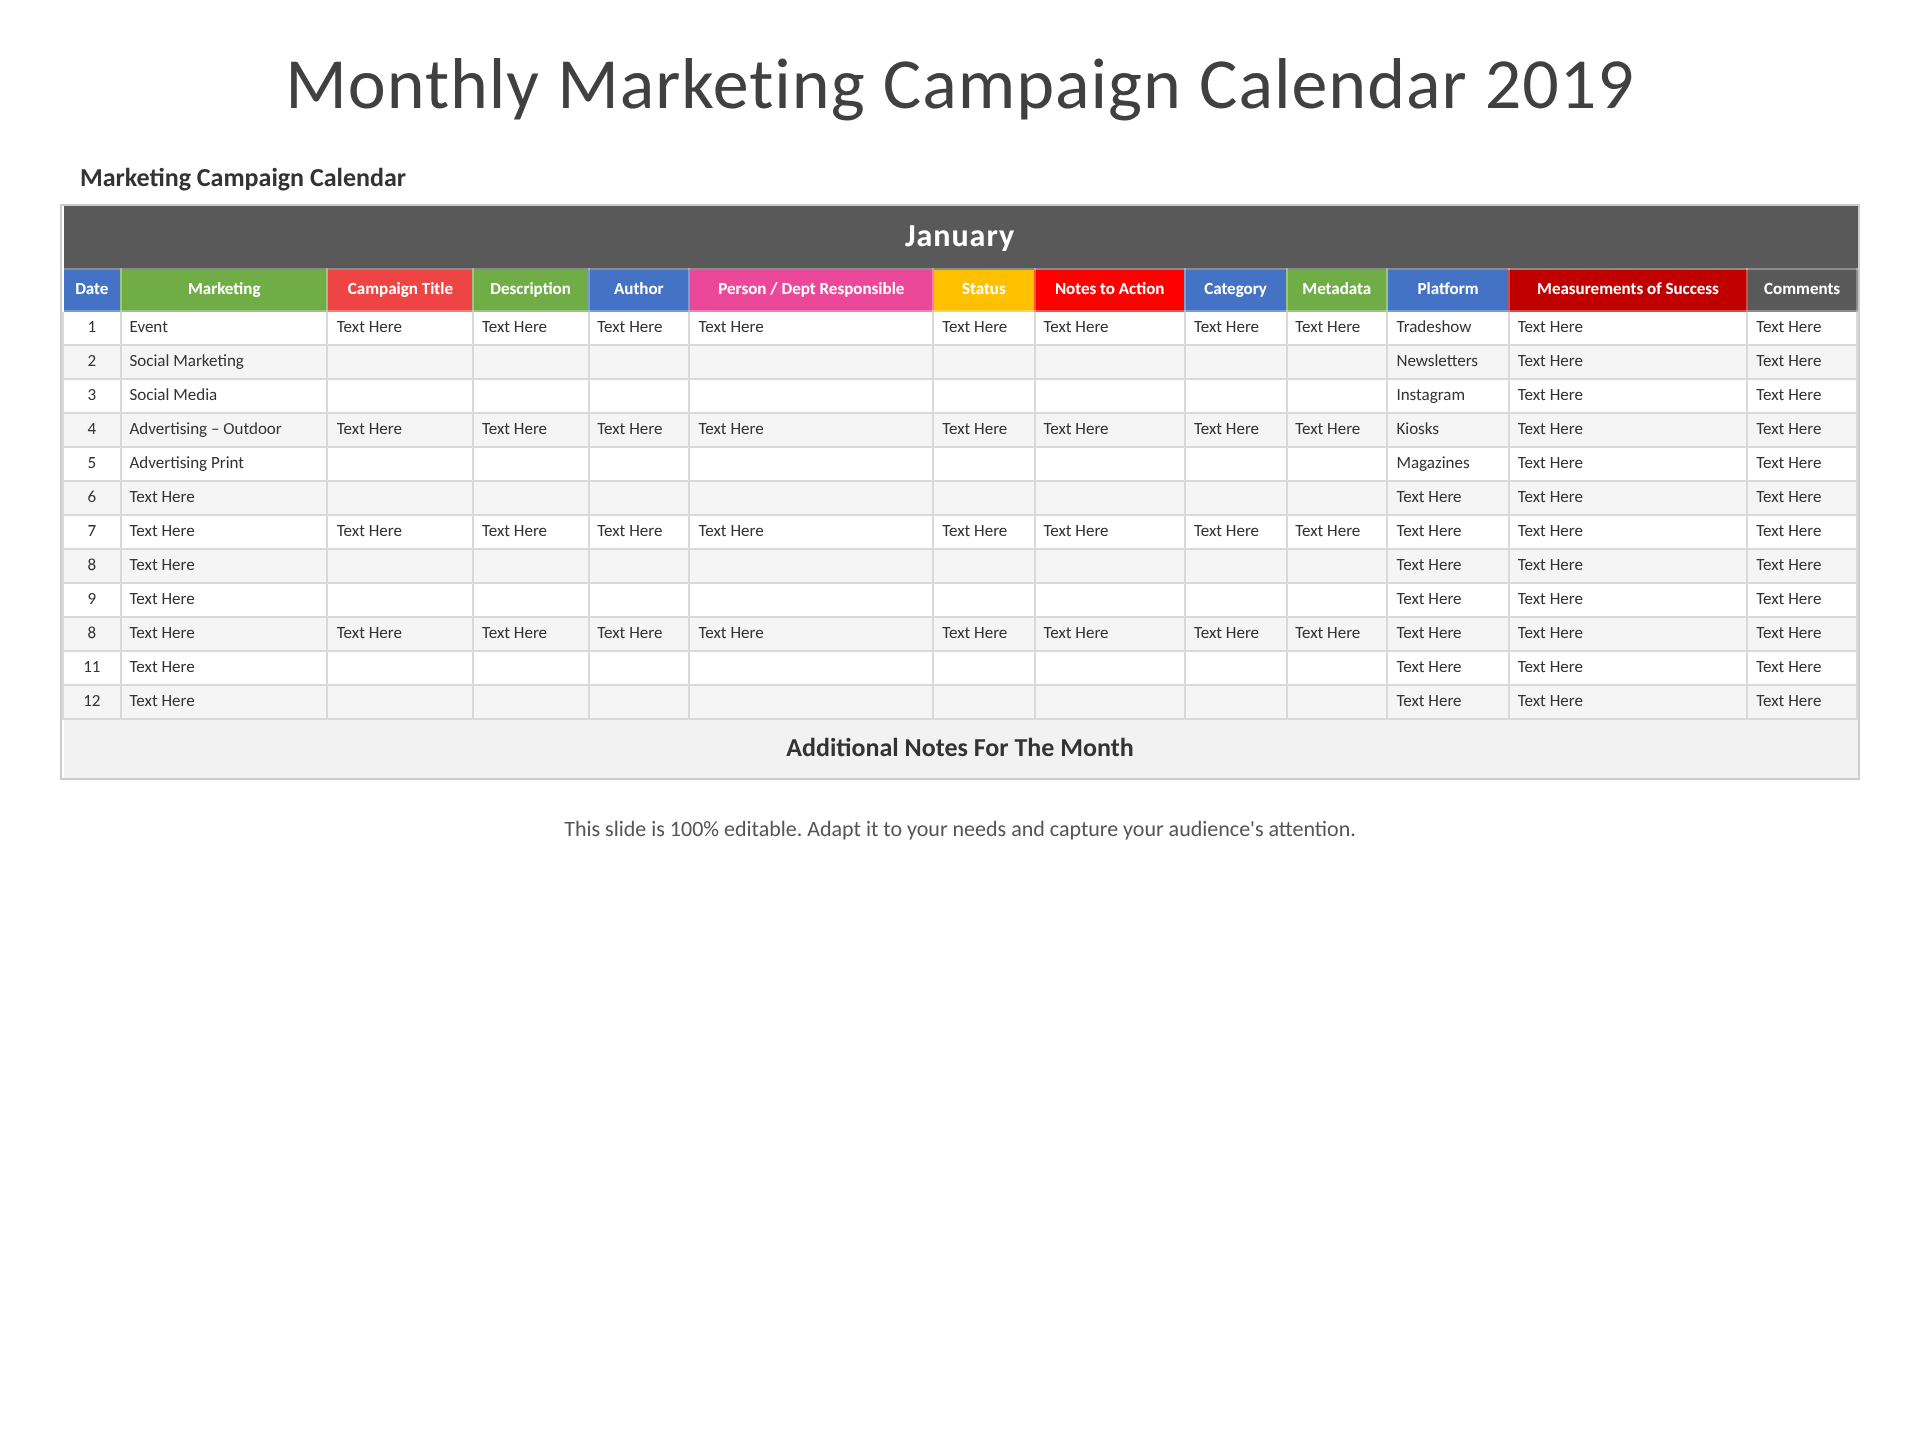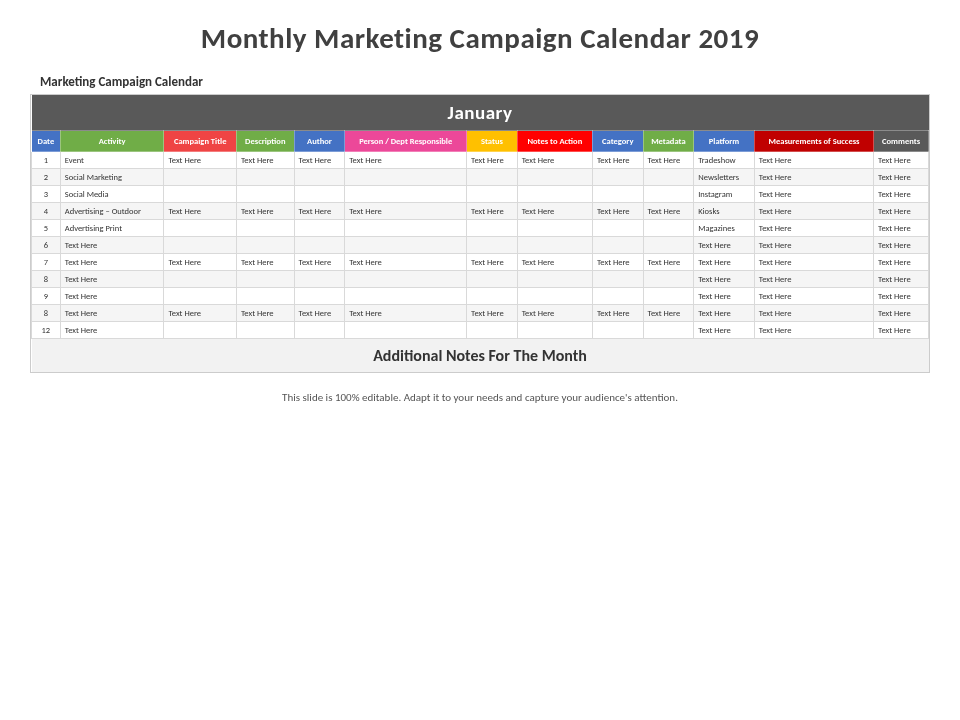--- a/index.html
+++ b/index.html
@@ -7,22 +7,22 @@
       font-family: 'Calibri', 'Arial', sans-serif;
       background: #ffffff;
       width: 960px;
       min-height: 720px;
       display: flex;
       flex-direction: column;
       align-items: center;
       padding: 20px 30px;
     }
     h1 {
-      font-size: 29px;
-      font-weight: 700;
+      font-size: 36px;
+      font-weight: 400;
       color: #404040;
       text-align: center;
       margin-bottom: 18px;
       letter-spacing: 0.5px;
     }
     .section-label {
       font-size: 13px;
       font-weight: 700;
       color: #333;
       margin-bottom: 5px;
@@ -36,21 +36,21 @@
     table {
       width: 100%;
       border-collapse: collapse;
       font-size: 9px;
     }
     .month-header td {
       background: #595959;
       color: #ffffff;
       text-align: center;
       font-weight: 700;
-      font-size: 19px;
+      font-size: 16px;
       padding: 6px 0;
       letter-spacing: 0.5px;
     }
     .col-headers th {
       color: #ffffff;
       text-align: center;
       font-weight: 600;
       padding: 5px 3px;
       font-size: 8.5px;
       line-height: 1.2;
@@ -87,21 +87,21 @@
     }
     .td-num {
       text-align: center;
       font-weight: 500;
       color: #555;
     }
     .footer-row td {
       background: #f2f2f2;
       text-align: center;
       font-weight: 700;
-      font-size: 16px;
+      font-size: 13px;
       padding: 7px;
       color: #333;
     }
     .bottom-note {
       margin-top: 18px;
       font-size: 11px;
       color: #555;
       text-align: center;
     }
   </style>
@@ -113,21 +113,21 @@
 <div class="section-label">Marketing Campaign Calendar</div>
 
 <div class="table-wrapper">
   <table>
     <tbody id="table-body">
     <tr class="month-header">
           <td colspan="13">January</td>
         </tr>
         <tr class="col-headers">
           <th class="th-date">Date</th>
-          <th class="th-activity">Activity</th>
+          <th class="th-activity">Marketing</th>
           <th class="th-campaign">Campaign Title</th>
           <th class="th-desc">Description</th>
           <th class="th-author">Author</th>
           <th class="th-person">Person / Dept Responsible</th>
           <th class="th-status">Status</th>
           <th class="th-cta">Notes to Action</th>
           <th class="th-category">Category</th>
           <th class="th-metadata">Metadata</th>
           <th class="th-platform">Platform</th>
           <th class="th-measure">Measurements of Success</th>
@@ -277,20 +277,35 @@
           <td>Text Here</td>
           <td>Text Here</td>
           <td>Text Here</td>
           <td>Text Here</td>
           <td>Text Here</td>
           <td>Text Here</td>
           <td>Text Here</td>
           <td>Text Here</td>
         </tr>
         <tr class="data-row">
+          <td class="td-num">11</td>
+          <td>Text Here</td>
+          <td></td>
+          <td></td>
+          <td></td>
+          <td></td>
+          <td></td>
+          <td></td>
+          <td></td>
+          <td></td>
+          <td>Text Here</td>
+          <td>Text Here</td>
+          <td>Text Here</td>
+        </tr>
+        <tr class="data-row">
           <td class="td-num">12</td>
           <td>Text Here</td>
           <td></td>
           <td></td>
           <td></td>
           <td></td>
           <td></td>
           <td></td>
           <td></td>
           <td></td>

